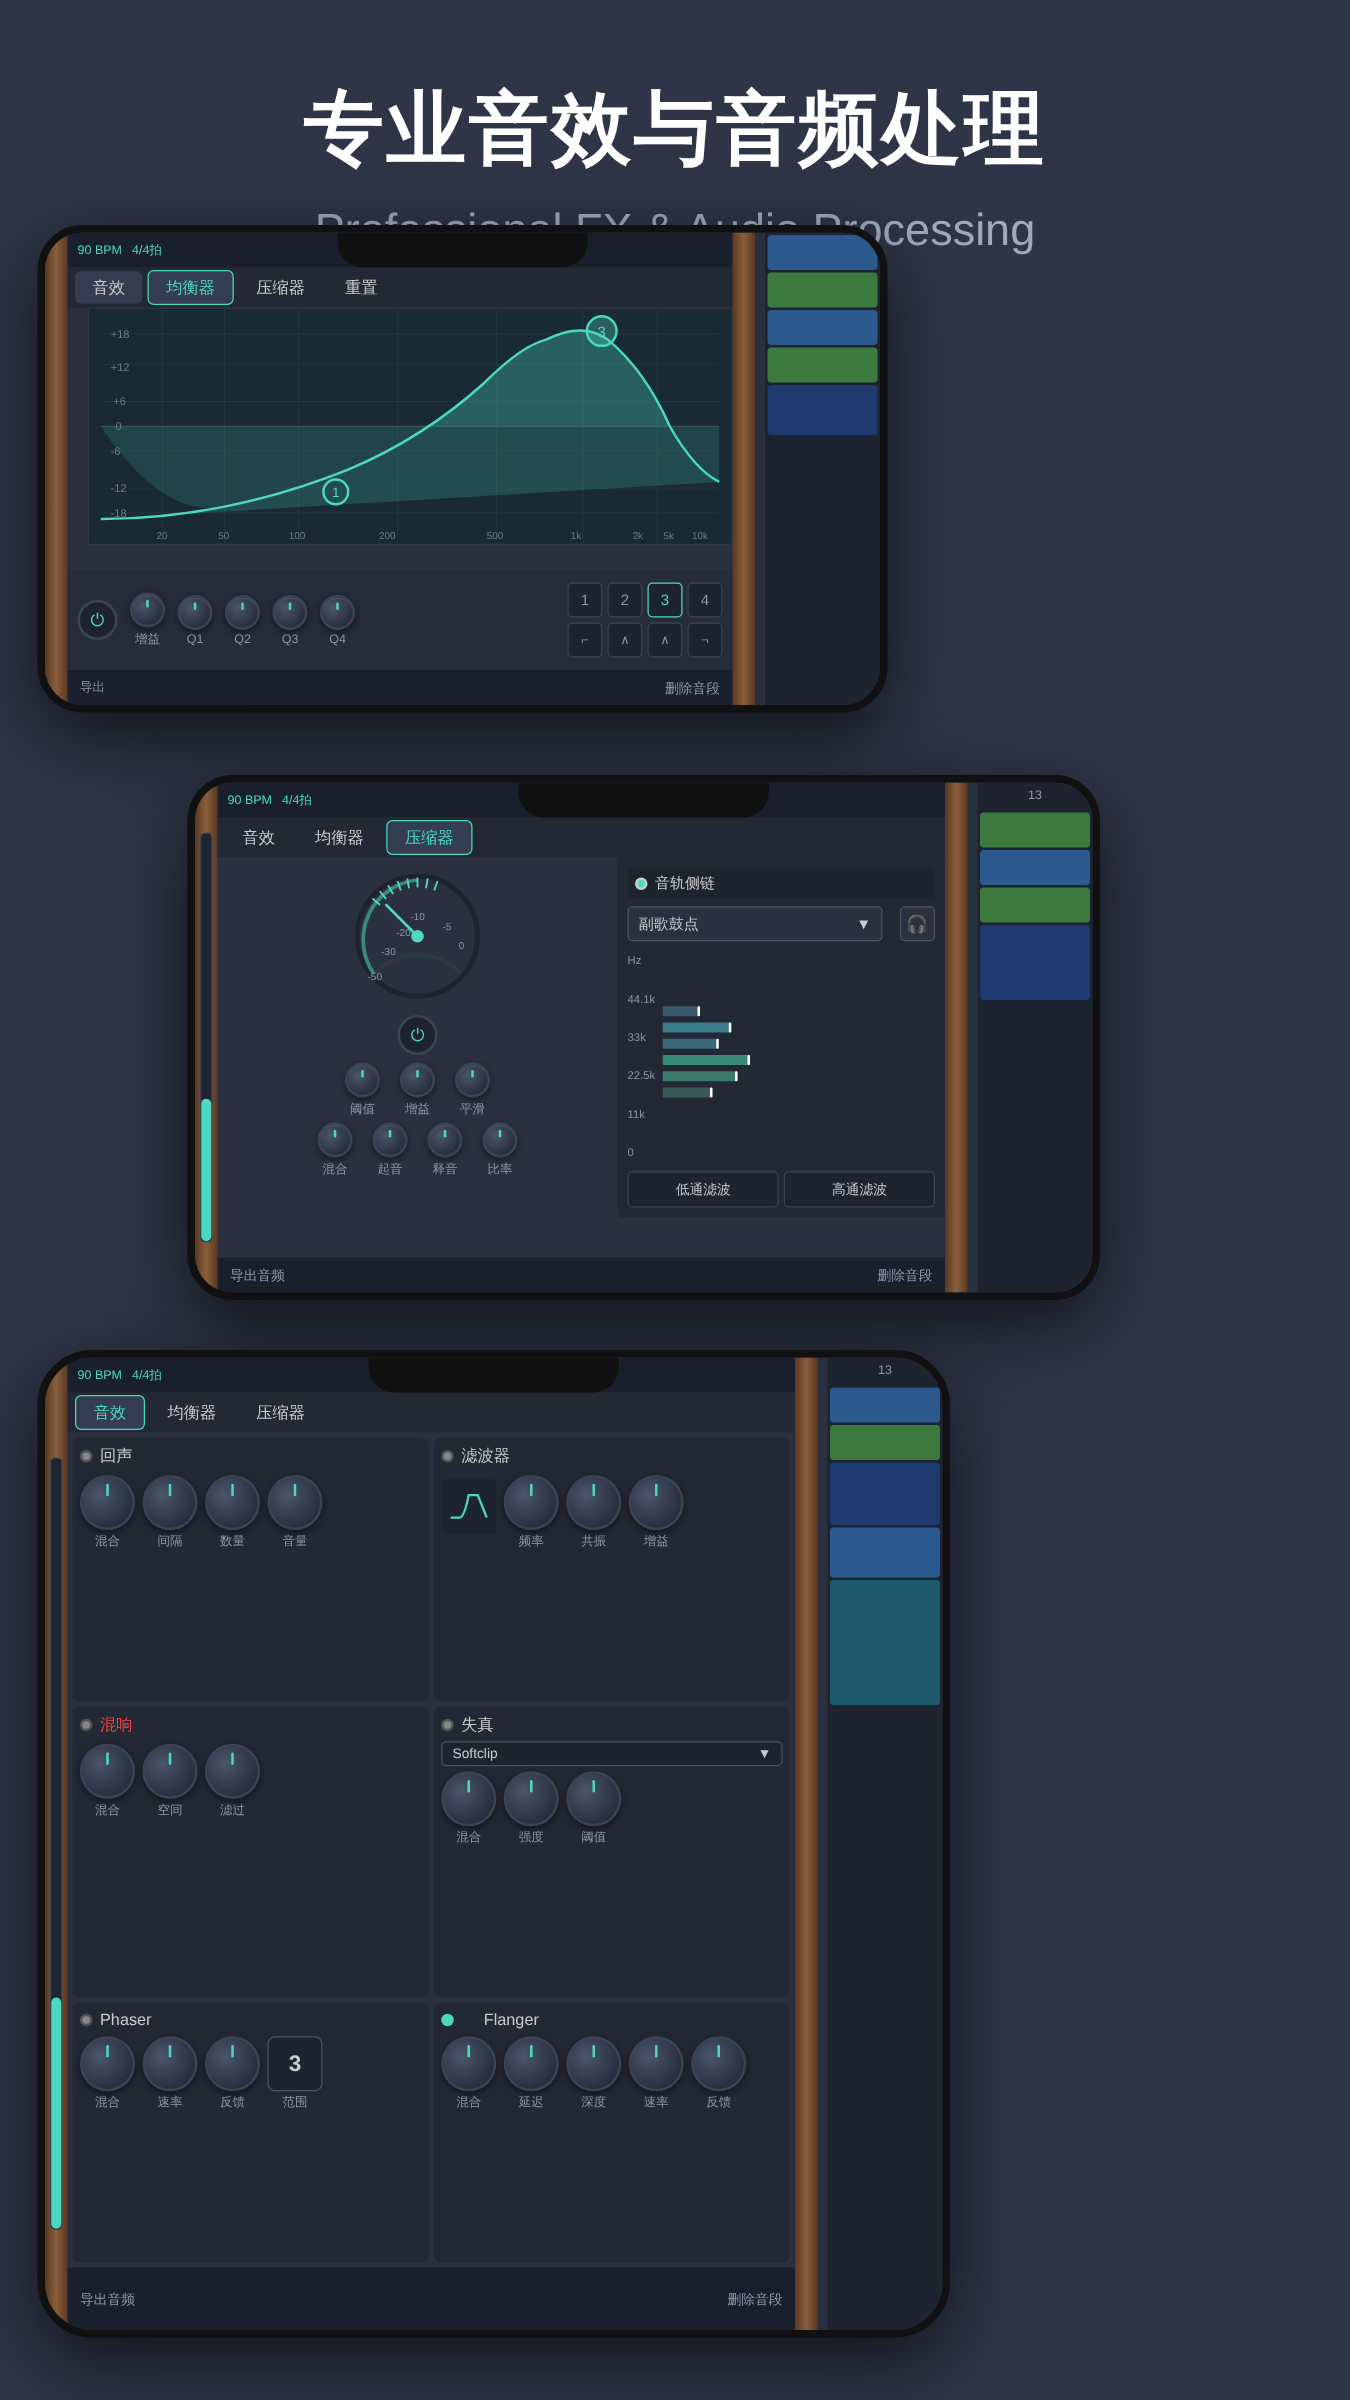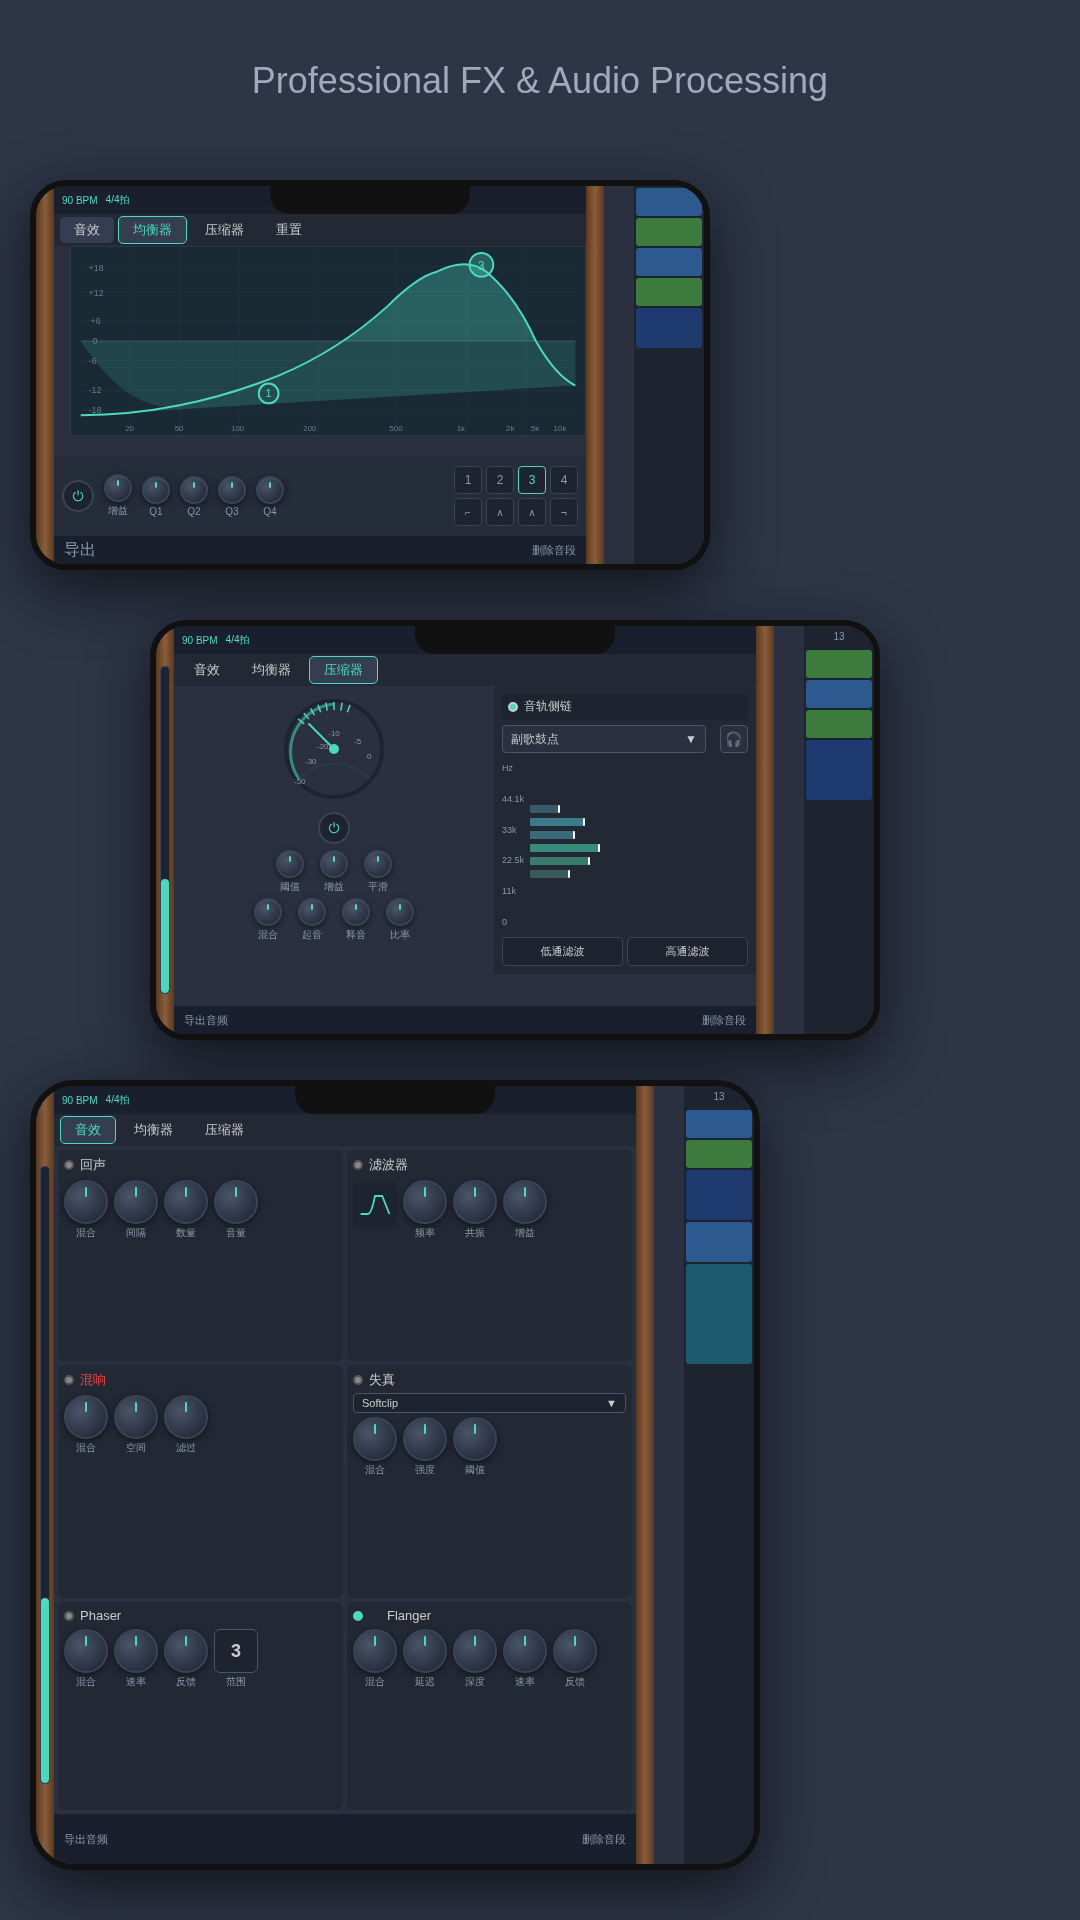--- a/index.html
+++ b/index.html
@@ -148,21 +148,21 @@
       z-index: 10;
     }
     .wood-left { left: 0; }
 
     
     .track-list {
       position: absolute;
       right: 0;
       top: 0;
       bottom: 0;
-      width: 70px;
+      width: 92px;
       background: #1e2330;
       display: flex;
       flex-direction: column;
       gap: 2px;
       padding: 2px;
       z-index: 5;
     }
     .track-item {
       height: 28px;
       border-radius: 3px;
@@ -214,20 +214,21 @@
     }
     .fx-knob-label {
       font-size: 10px;
       color: #8899aa;
     }
   </style>
 </head>
 <body>
 
 <div class="header">
+  <div class="header-title-cn">专业音效与音频处理</div>
   <div class="header-title-en">Professional FX &amp; Audio Processing</div>
 </div>
 
 <div class="phone-mockup phone1">
   <div class="phone-screen">
 
     <div class="wood-left"></div>
     <div style="position:absolute;right:100px;top:0;bottom:0;width:18px;background:linear-gradient(90deg,#5a3820,#8B5E3C,#5a3820);z-index:10;"></div>
 
     <div style="position:absolute;left:18px;right:118px;top:0;height:28px;background:#1a1f2e;display:flex;align-items:center;padding:0 8px;gap:8px;font-size:11px;z-index:5;">
@@ -327,21 +328,21 @@
         <div style="display:flex;gap:4px;">
           <div class="band-btn" style="font-size:10px;">⌐</div>
           <div class="band-btn" style="font-size:10px;">∧</div>
           <div class="band-btn" style="font-size:10px;">∧</div>
           <div class="band-btn" style="font-size:10px;">¬</div>
         </div>
       </div>
     </div>
 
     <div style="position:absolute;left:18px;right:118px;bottom:0;height:28px;background:#1a1f2e;display:flex;align-items:center;padding:0 10px;gap:20px;">
-      <span style="color:#8899aa;font-size:16px;">导出</span>
+      <span style="color:#8899aa;font-size:10px;">导出</span>
       <span style="color:#8899aa;font-size:11px;margin-left:auto;">删除音段</span>
     </div>
 
     <div class="track-list">
       <div class="track-item"></div>
       <div class="track-item"></div>
       <div class="track-item"></div>
       <div class="track-item"></div>
       <div class="track-item"></div>
     </div>

